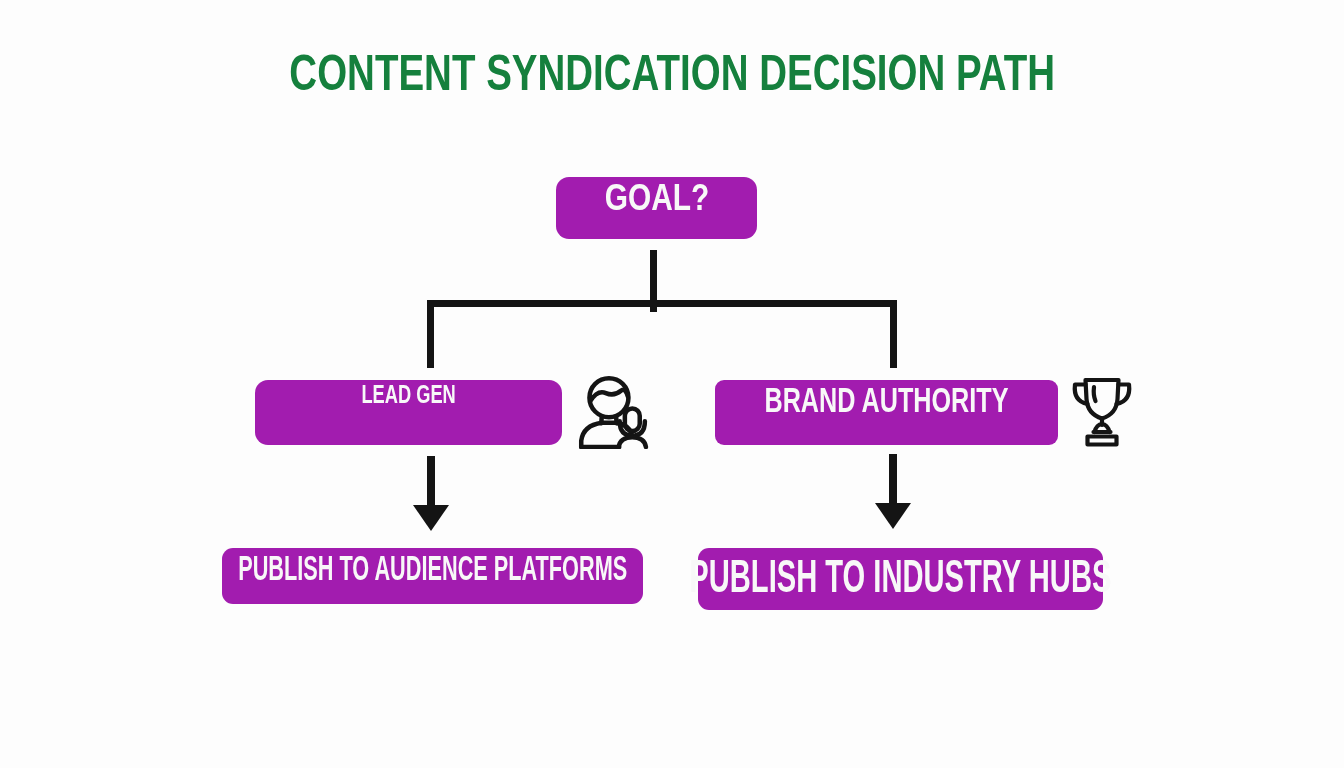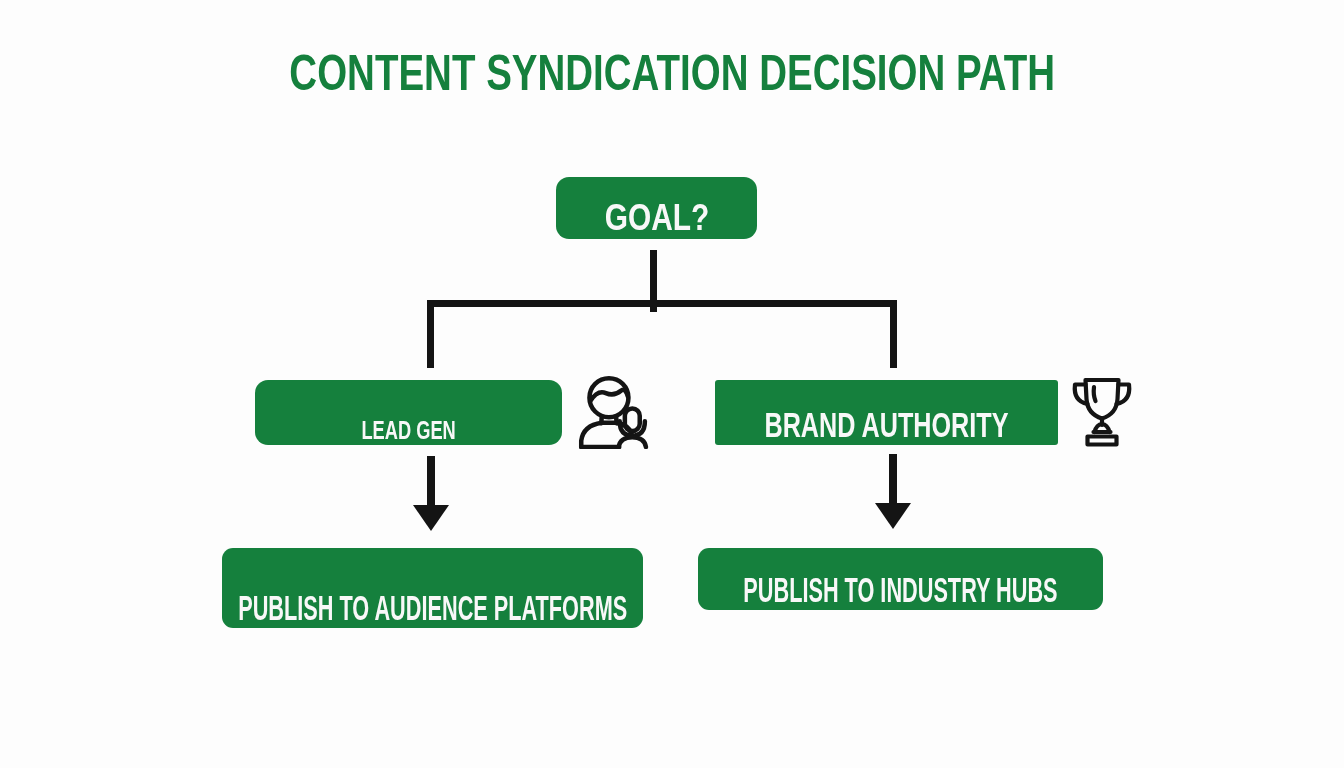--- a/index.html
+++ b/index.html
@@ -27,41 +27,41 @@
     line-height: 1.0;
     white-space: nowrap;
   }
   .title .squeeze {
     display: inline-block;
     transform: scaleX(0.77);
     transform-origin: center;
   }
   .node {
     position: absolute;
-    background: #15803d;
+    background: #a21caf;
     color: #f8f8f8;
     display: flex;
-    align-items: flex-end;
+    align-items: flex-start;
     justify-content: center;
     font-weight: bold;
     white-space: nowrap;
   }
   .node .squeeze {
     display: inline-block;
     transform-origin: center;
   }
   .node-goal        { left: 556px; top: 177px; width: 201px; height: 62px; border-radius: 13px; font-size: 36px; }
   .node-goal .squeeze { transform: scaleX(0.83); }
   .node-lead        { left: 255px; top: 380px; width: 307px; height: 65px; border-radius: 13px; font-size: 25px; }
   .node-lead .squeeze { transform: scaleX(0.73); }
-  .node-brand       { left: 715px; top: 380px; width: 343px; height: 65px; border-radius: 3px; font-size: 35px; }
+  .node-brand       { left: 715px; top: 380px; width: 343px; height: 65px; border-radius: 9px; font-size: 35px; }
   .node-brand .squeeze { transform: scaleX(0.72); }
-  .node-pub-left    { left: 222px; top: 548px; width: 421px; height: 80px; border-radius: 11px; font-size: 35px; }
+  .node-pub-left    { left: 222px; top: 548px; width: 421px; height: 56px; border-radius: 11px; font-size: 35px; }
   .node-pub-left .squeeze { transform: scaleX(0.62); }
-  .node-pub-right   { left: 698px; top: 548px; width: 405px; height: 62px; border-radius: 11px; font-size: 35px; }
+  .node-pub-right   { left: 698px; top: 548px; width: 405px; height: 62px; border-radius: 11px; font-size: 47px; }
   .node-pub-right .squeeze { transform: scaleX(0.62); }
 
   .line {
     position: absolute;
     background: #141414;
   }
   .line-goal-stub   { left: 650px; top: 250px; width: 7px;   height: 62px; }
   .line-horizontal  { left: 427px; top: 300px; width: 470px; height: 7px;  }
   .line-drop-left   { left: 427px; top: 300px; width: 7px;   height: 68px; }
   .line-drop-right  { left: 890px; top: 300px; width: 7px;   height: 68px; }

